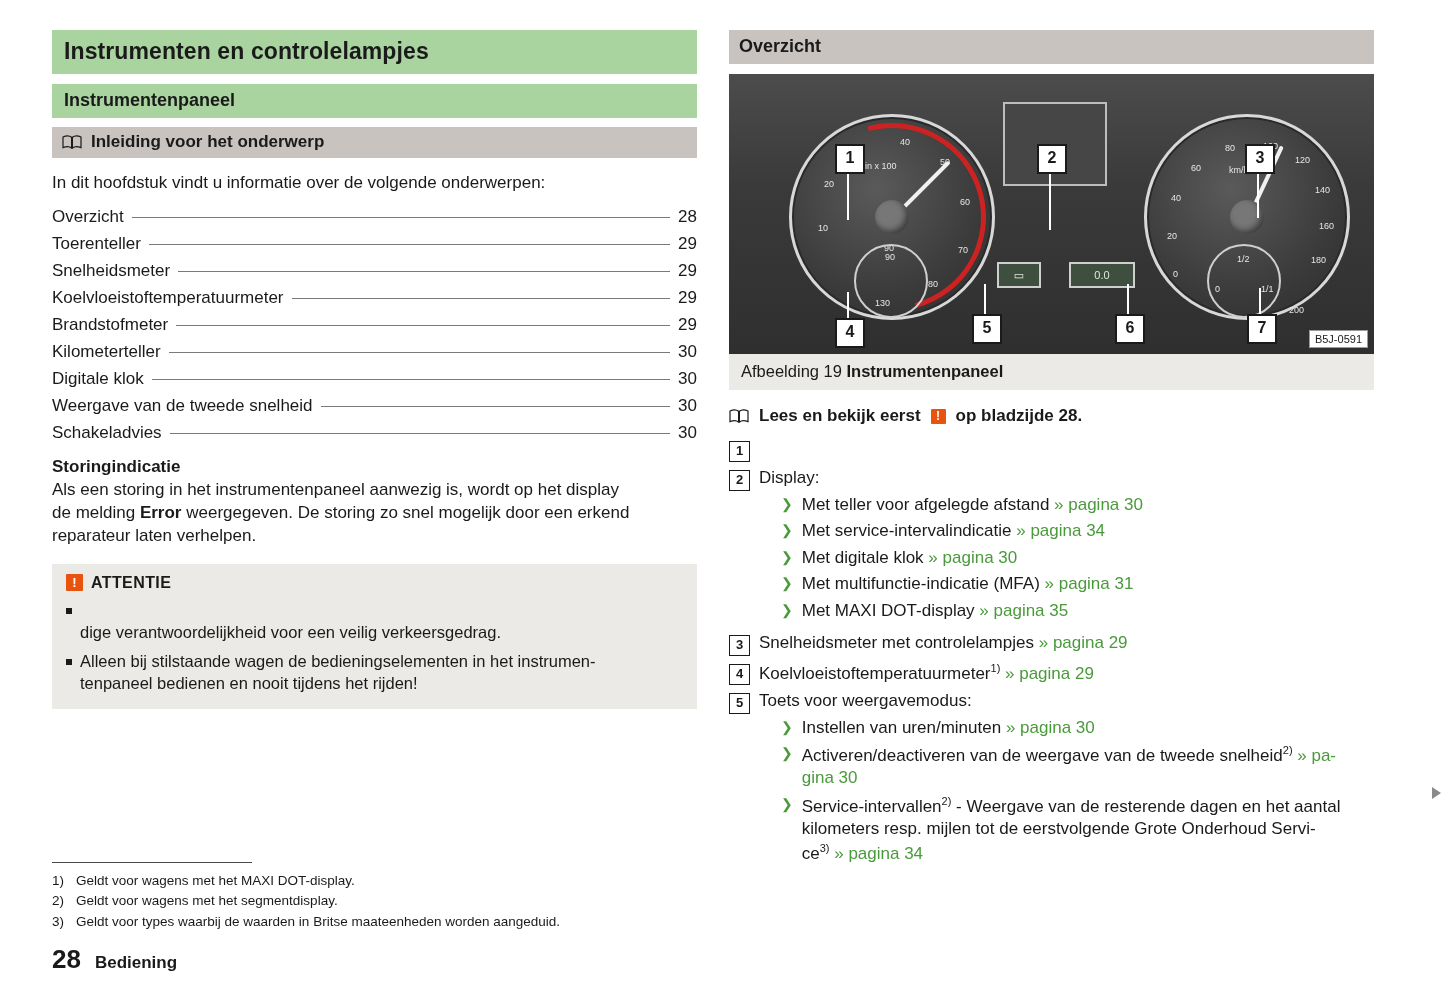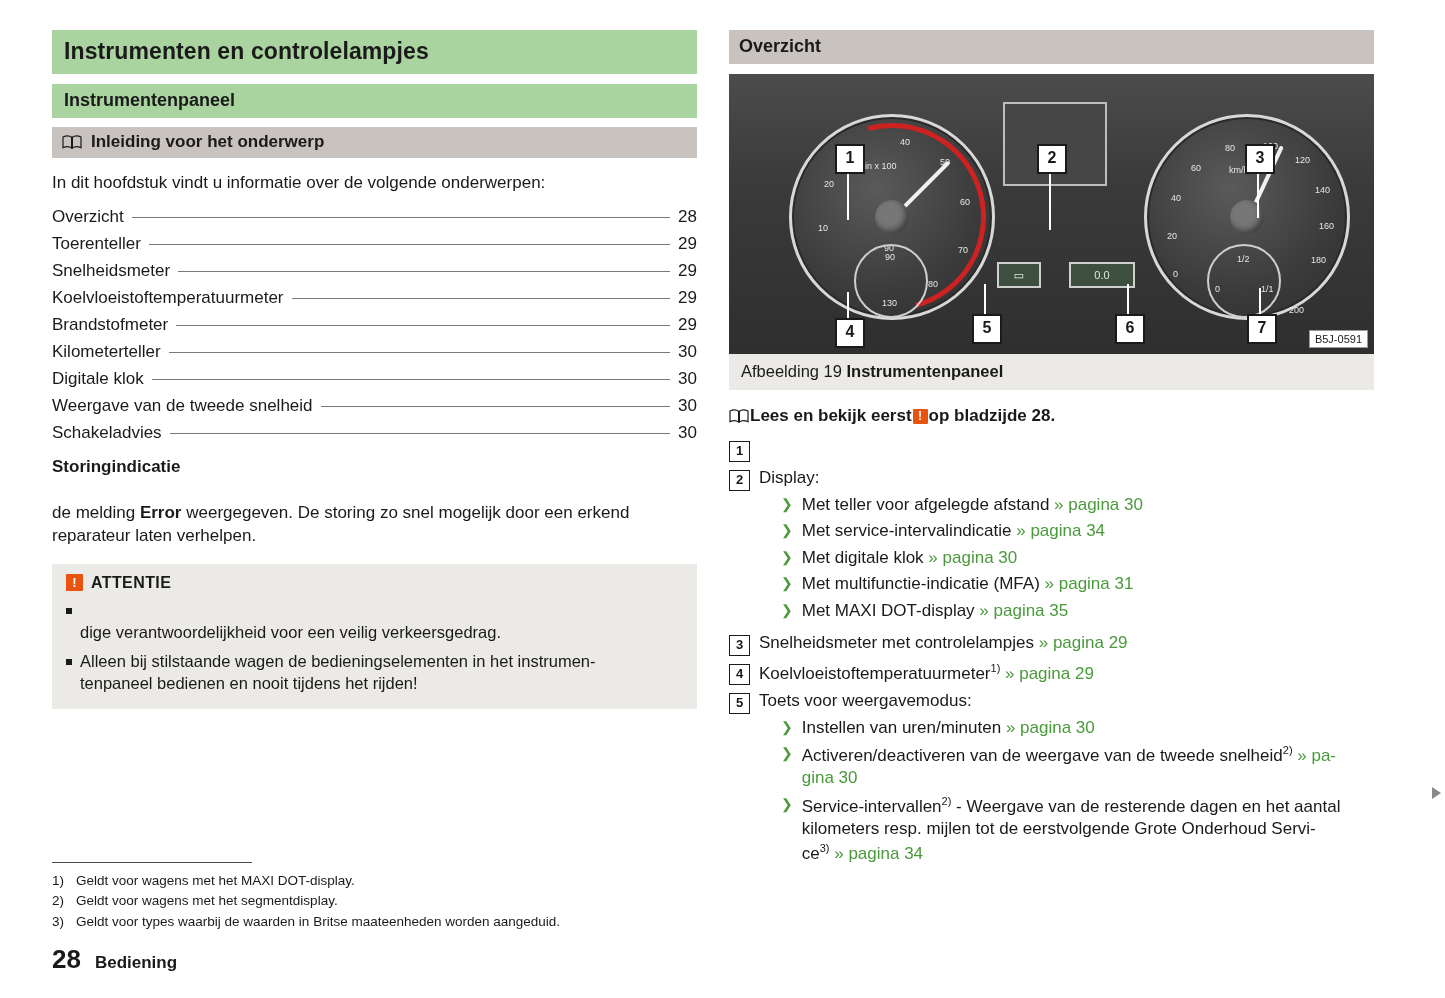--- a/index.html
+++ b/index.html
@@ -299,21 +299,21 @@
   }
   .fig-caption {
     background: #eceae7;
     font-size: 16.5px;
     padding: 8px 12px 9px 12px;
   }
   .fig-caption b { font-weight: bold; }
   .readfirst {
     display: flex;
     align-items: center;
-    gap: 1px;
+    gap: 10px;
     font-size: 17px;
     font-weight: bold;
     margin-top: 16px;
   }
   .readfirst .excl-box { width: 15px; height: 15px; line-height: 15px; font-size: 12px; }
   .num-list { margin-top: 12px; }
   .num-row {
     display: flex;
     align-items: flex-start;
     gap: 9px;
@@ -427,21 +427,21 @@
       </div>
       <div class="toc-row">
         <span class="toc-label">Schakeladvies</span>
         <span class="toc-dots"></span>
         <span class="toc-page">30</span>
       </div>
     </div>
 
     <div class="sub-head">Storingindicatie</div>
     <div class="para">
-      <br>
+      <span>Als een storing in het instrumentenpaneel aanwezig is, wordt op het display</span><br>
       <span>de melding </span><b>Error</b><span> weergegeven. De storing zo snel mogelijk door een erkend</span><br>
       <span>reparateur laten verhelpen.</span>
     </div>
 
     <div class="warn-box">
       <div class="warn-head">
         <span class="excl-box">!</span>
         <span>ATTENTIE</span>
       </div>
       <div class="warn-item">
@@ -496,21 +496,21 @@
         <div class="dial-label" style="left:168px; top:80px;">60</div>
         <div class="dial-label" style="left:166px; top:128px;">70</div>
         <div class="dial-label" style="left:136px; top:162px;">80</div>
         <div class="dial-label" style="left:92px; top:126px;">90</div>
         <div class="needle" style="transform: rotate(225deg);"></div>
         <div class="hub"></div>
       </div>
 
       <div class="mini-gauge" style="left:125px; top:170px;">
         <div class="dial-label" style="left:29px; top:6px;">90</div>
-        <div class="dial-label" style="left:26px; top:52px;">130</div>
+        <div class="dial-label" style="left:19px; top:52px;">130</div>
       </div>
 
       <div class="display-panel"></div>
       <div class="lcd" style="left:340px; top:188px; width:62px; height:22px;">0.0</div>
       <div class="lcd" style="left:268px; top:188px; width:40px; height:22px;">▭</div>
 
       <div class="dial" style="left:415px; top:40px; width:200px; height:200px;">
         <div class="dial-label" style="left:82px; top:48px;">km/h</div>
         <div class="dial-label" style="left:26px; top:152px;">0</div>
         <div class="dial-label" style="left:20px; top:114px;">20</div>

